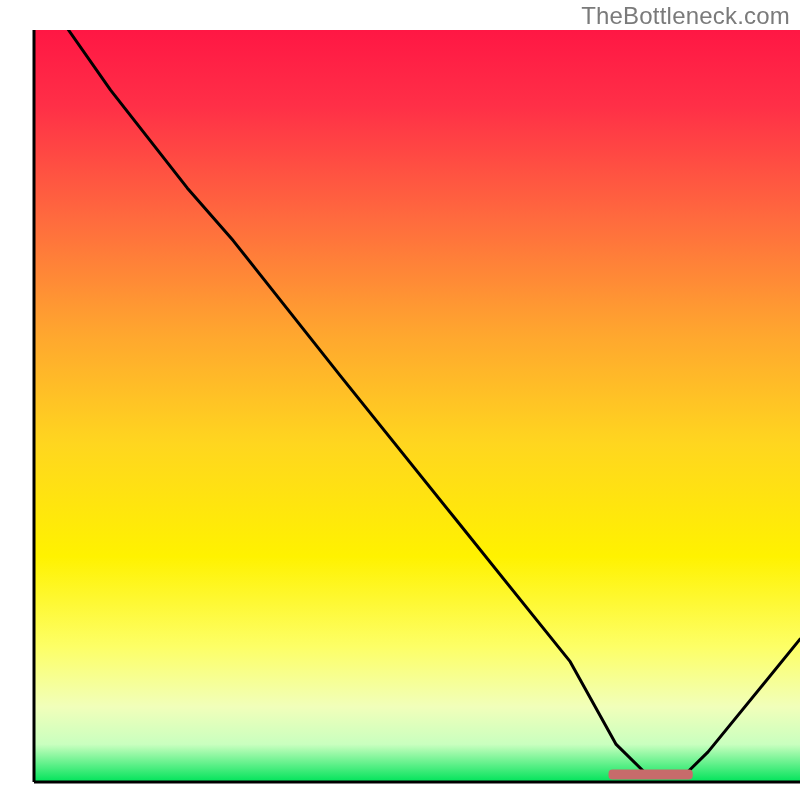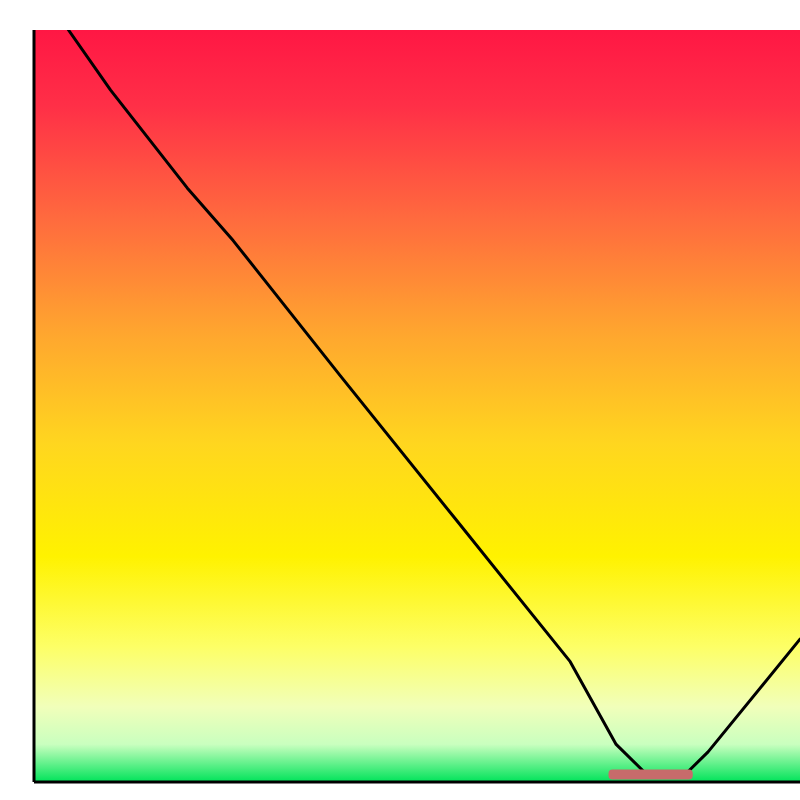--- a/index.html
+++ b/index.html
@@ -30,20 +30,21 @@
     left: 0;
     top: 0;
     width: 800px;
     height: 800px;
   }
 </style>
 </head>
 <body>
 <div class="wrapper">
 
+<div class="watermark">TheBottleneck.com</div>
 
 <svg class="chart" viewBox="0 0 800 800">
   <defs>
     <linearGradient id="bg-grad" x1="0" y1="0" x2="0" y2="1">
           <stop offset="0%" stop-color="#ff1744"></stop>
           <stop offset="10%" stop-color="#ff2f47"></stop>
           <stop offset="25%" stop-color="#ff6a3e"></stop>
           <stop offset="40%" stop-color="#ffa52f"></stop>
           <stop offset="55.00000000000001%" stop-color="#ffd61f"></stop>
           <stop offset="70%" stop-color="#fff200"></stop>

